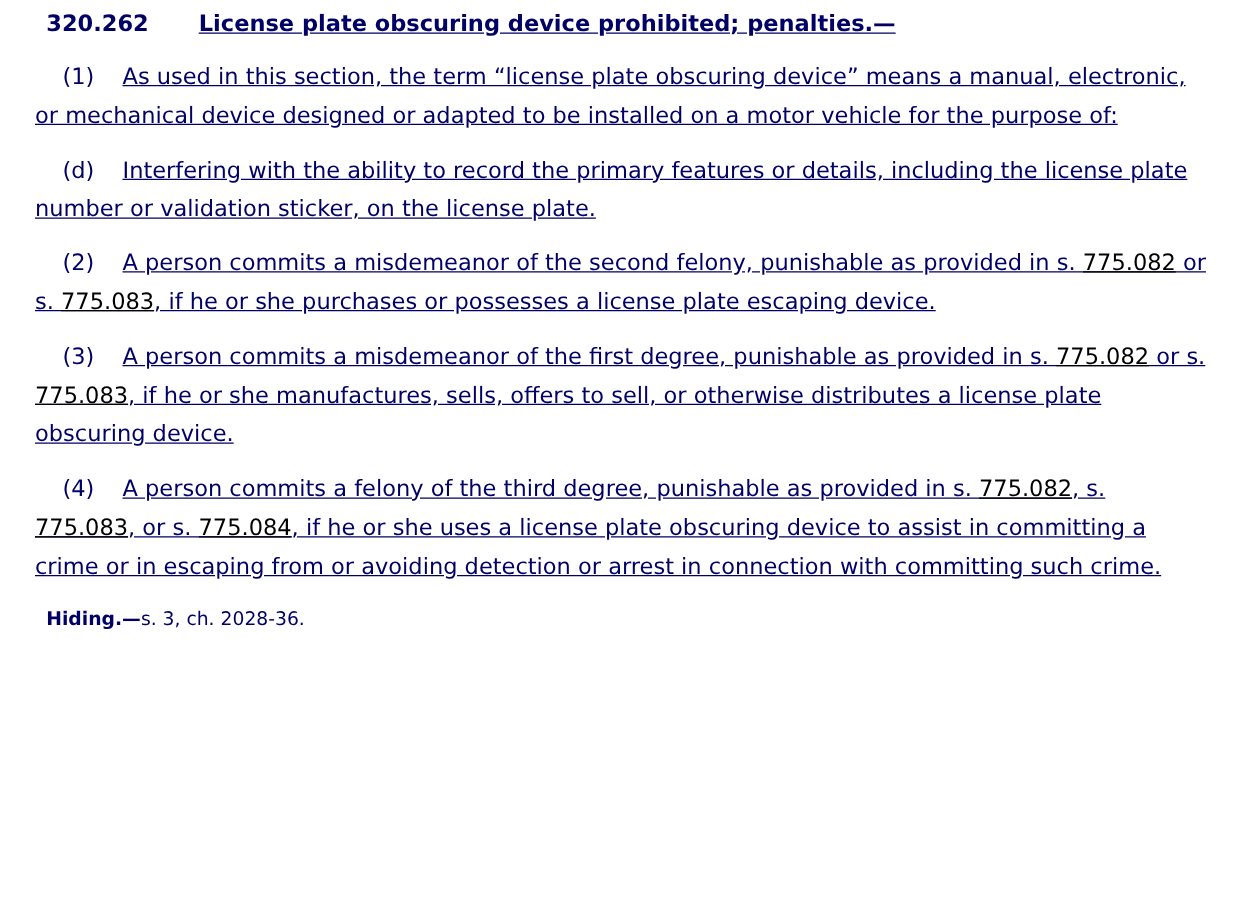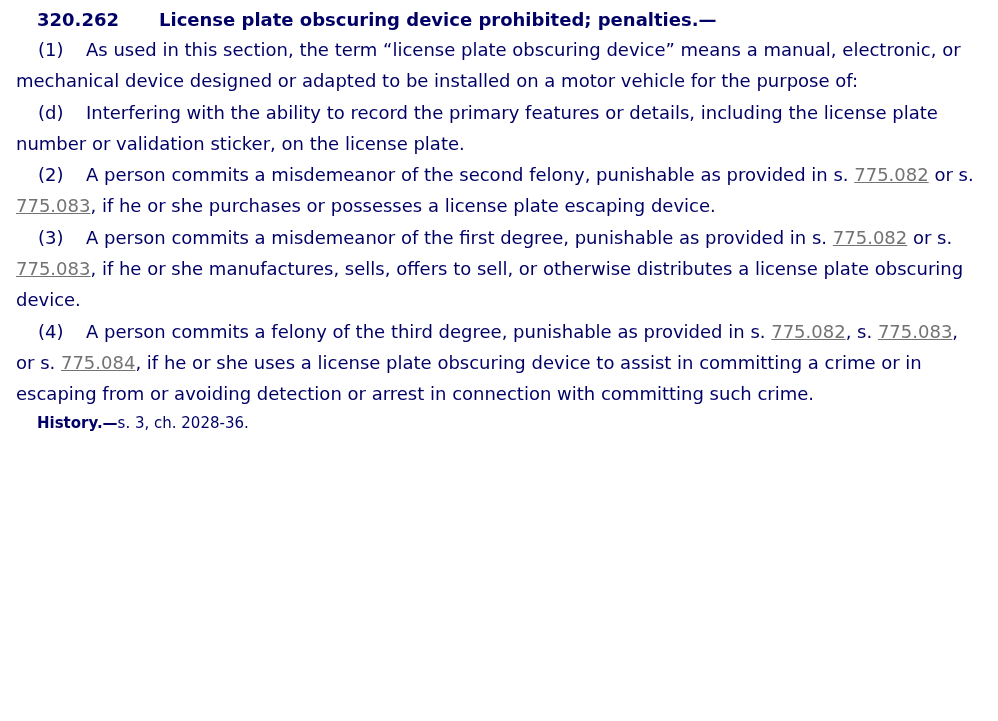--- a/index.html
+++ b/index.html
@@ -5,41 +5,41 @@
   html, body { margin: 0; padding: 0; background: #ffffff; }
   body {
     width: 998px; height: 721px; overflow: hidden;
     font-family: "DejaVu Sans", sans-serif;
     color: #000066;
     font-size: 18px;
   }
   .doc { padding: 6px 16px 0 16px; position: relative; }
   .title {
     font-weight: bold; font-size: 18px; line-height: 28px;
-    padding-left: 21px; margin: 0; white-space: nowrap;
+    padding-left: 21px; margin: 0; white-space: nowrap; text-decoration: underline;
   }
   .title .num { display: inline-block; width: 122px; }
-  .para { margin: 0; line-height: 31.3px; text-indent: 22px; }
+  .para { margin: 12px; line-height: 31.3px; text-indent: 22px; text-decoration: underline; }
   .lbl { display: inline-block; width: 48px; text-indent: 0; }
-  a { color: #737373; text-decoration: underline; }
+  a { color: #000000; text-decoration: underline; }
   .hist {
     font-size: 15px; line-height: 26px; padding-left: 21px; margin: 0;
   }
   .hist b { font-weight: bold; }
 </style>
 </head>
 <body>
 
 <div class="doc">
   <p class="title">
     <span class="num">320.262</span><span>License plate obscuring device prohibited; penalties.—</span>
   </p>
   <div id="paras">
       <p class="para"><span class="lbl">(1)</span><span>As used in this section, the term “license plate obscuring device” means a manual, electronic, or mechanical device designed or adapted to be installed on a motor vehicle for the purpose of:</span></p>
       <p class="para"><span class="lbl">(d)</span><span>Interfering with the ability to record the primary features or details, including the license plate number or validation sticker, on the license plate.</span></p>
       <p class="para"><span class="lbl">(2)</span><span>A person commits a misdemeanor of the second felony, punishable as provided in s. </span><a href="#">775.082</a><span> or s. </span><a href="#">775.083</a><span>, if he or she purchases or possesses a license plate escaping device.</span></p>
       <p class="para"><span class="lbl">(3)</span><span>A person commits a misdemeanor of the first degree, punishable as provided in s. </span><a href="#">775.082</a><span> or s. </span><a href="#">775.083</a><span>, if he or she manufactures, sells, offers to sell, or otherwise distributes a license plate obscuring device.</span></p>
       <p class="para"><span class="lbl">(4)</span><span>A person commits a felony of the third degree, punishable as provided in s. </span><a href="#">775.082</a><span>, s. </span><a href="#">775.083</a><span>, or s. </span><a href="#">775.084</a><span>, if he or she uses a license plate obscuring device to assist in committing a crime or in escaping from or avoiding detection or arrest in connection with committing such crime.</span></p>
     </div>
   <p class="hist">
-    <b>History.—</b><span>s. 3, ch. 2028-36.</span>
+    <b>Hiding.—</b><span>s. 3, ch. 2028-36.</span>
   </p>
 </div>
 
 </body></html>

